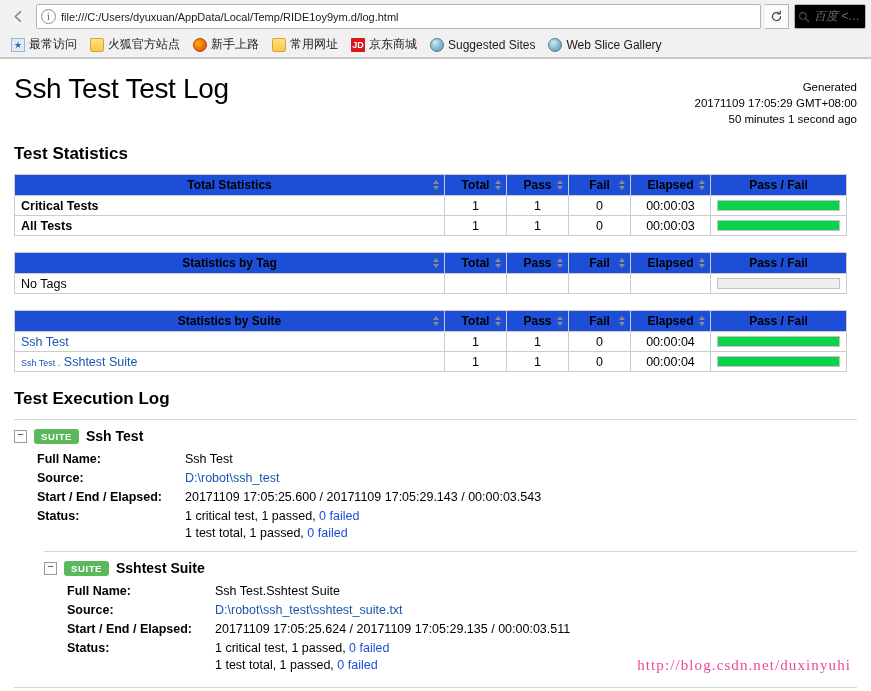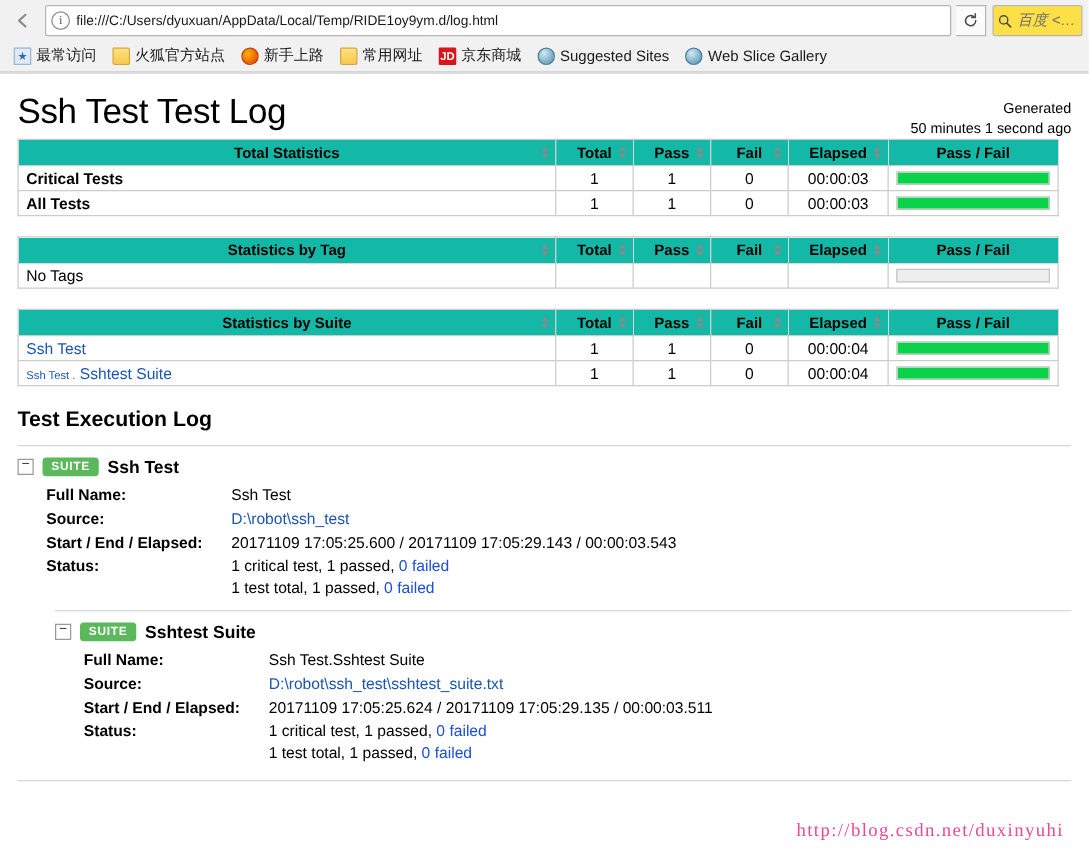--- a/index.html
+++ b/index.html
@@ -70,21 +70,21 @@
     border-left: none;
     background: #fbfbfb;
     display: flex; align-items: center; justify-content: center;
     color: #4a4a4a; font-size: 14px;
     flex: 0 0 auto;
     margin-left: -1px;
   }
   #search-box {
     width: 72px;
     height: 25px;
-    background: #fde047;
+    background: #000000;
     border: 1px solid #b6b6b6;
     border-radius: 2px;
     display: flex;
     align-items: center;
     padding: 0 3px;
     flex: 0 0 auto;
     overflow: hidden;
   }
   #search-icon { font-size: 12px; color: #4a4a4a; margin-right: 4px; flex:0 0 auto;}
   #search-text {
@@ -174,21 +174,21 @@
   
   table.stats {
     width: 832px;
     border-collapse: collapse;
     border: 1px solid #cccccc;
     margin-bottom: 16px;
     table-layout: fixed;
     background: #fff;
   }
   table.stats th {
-    background: #14b8a6;
+    background: #1d4ed8;
     border: 1px solid #cccccc;
     font-size: 12px;
     font-weight: bold;
     color: #000;
     height: 21px;
     padding: 0 6px;
     text-align: center;
     position: relative;
   }
   table.stats th.name-col { text-align: center; }
@@ -368,24 +368,26 @@
     </div>
   </div>
 </div>
 
 <div id="page">
 
   <div id="header-row">
     <h1 id="page-title">Ssh Test Test Log</h1>
     <div id="generated-block">
       <div>Generated</div>
+      <div>20171109 17:05:29 GMT+08:00</div>
       <div>50 minutes 1 second ago</div>
     </div>
   </div>
 
+  <h2 class="section">Test Statistics</h2>
 
   <table class="stats">
     <colgroup>
         <col class="c-name">
         <col class="c-total">
         <col class="c-pass">
         <col class="c-fail">
         <col class="c-elapsed">
         <col class="c-graph">
       </colgroup>

